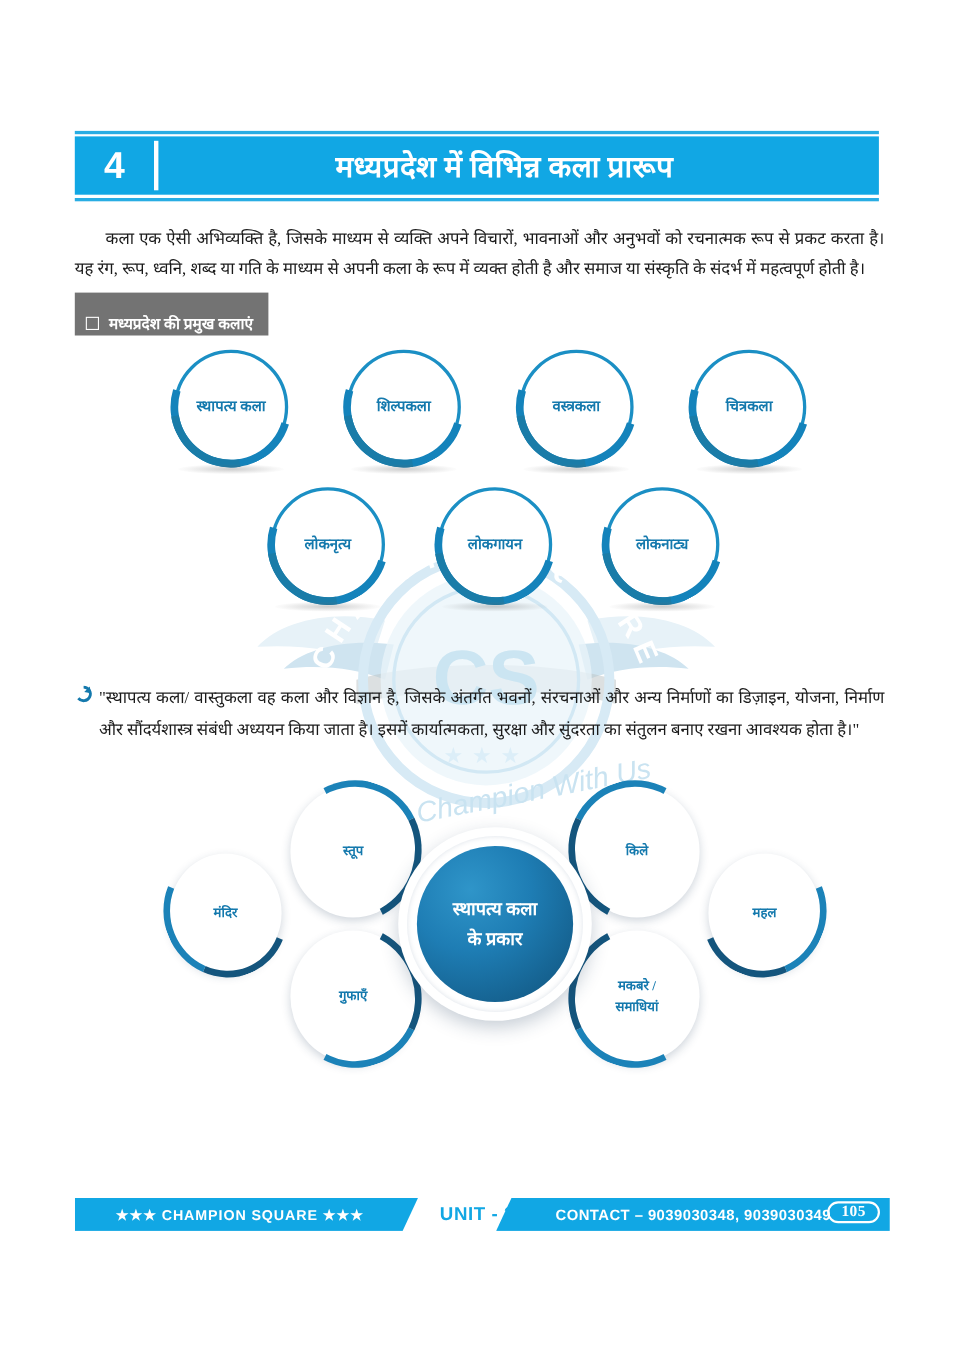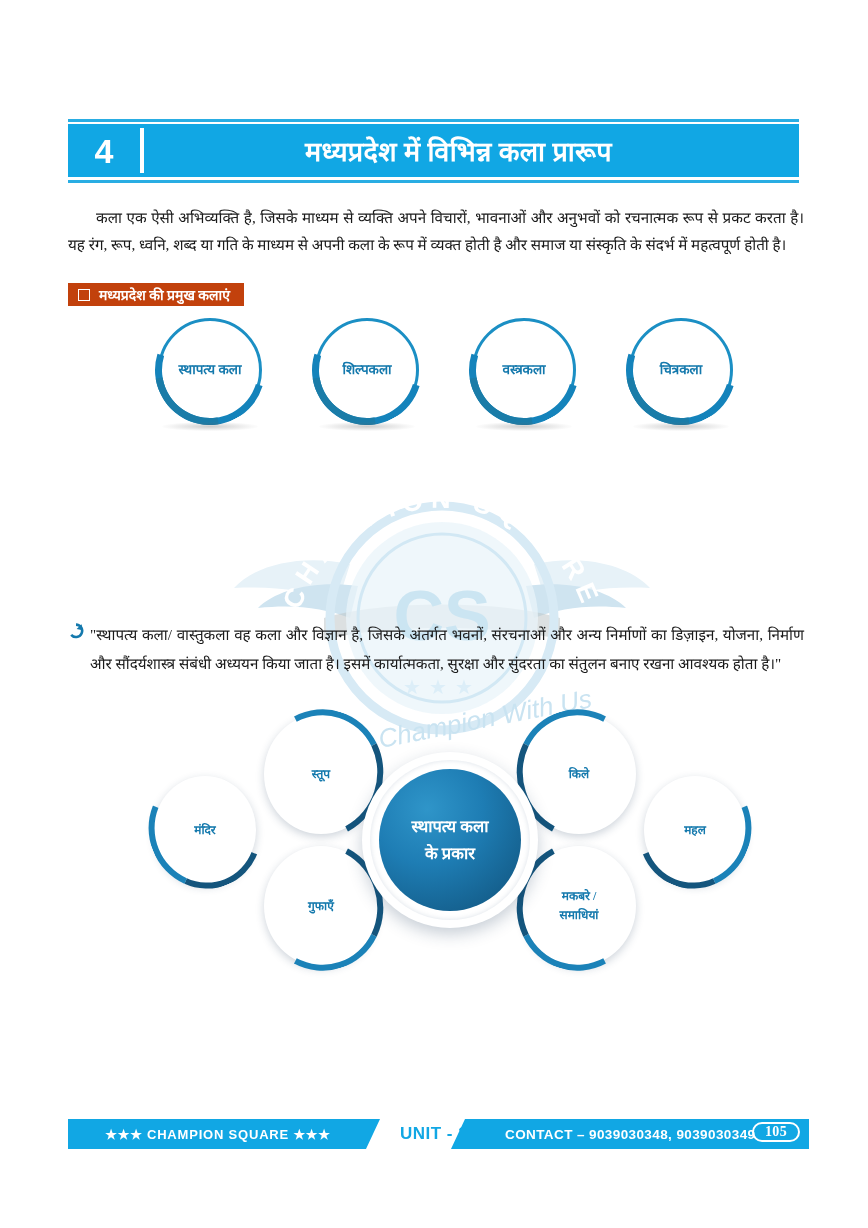--- a/index.html
+++ b/index.html
@@ -94,29 +94,29 @@
     color: #1a1a1a;
     text-align: justify;
     text-indent: 28px;
     z-index: 3;
   }
 
   
   .label-bar {
     position: absolute;
     left: 68px;
-    top: 283px;
+    top: 266px;
     height: 23px;
-    background: #c2410c;
+    background: #737373;
     color: #ffffff;
     font-size: 14px;
     font-weight: bold;
     display: flex;
     align-items: center;
-    padding: 0 14px 0 10px;
+    padding: 16px 14px 0 10px;
     z-index: 3;
   }
   .label-bar .box-glyph {
     display: inline-block;
     width: 10px;
     height: 10px;
     border: 1.6px solid #ffffff;
     margin-right: 9px;
     flex: none;
   }
@@ -310,21 +310,20 @@
     position: absolute;
     top: 0;
     height: 30px;
     background: #11a7e4;
     color: #ffffff;
     display: flex;
     align-items: center;
     justify-content: center;
     font-family: "Liberation Sans", sans-serif;
     font-weight: bold;
-    margin-top: 30px;
   }
   .foot-left {
     left: 0;
     width: 300px;
     font-size: 13px;
     letter-spacing: 0.8px;
     clip-path: polygon(0 0, 100% 0, calc(100% - 14px) 100%, 0 100%);
     padding-right: 12px;
   }
   .foot-unit {
@@ -438,20 +437,43 @@
     </div>
     <div class="art-circle" style="left:489px; top:0;">
       <div class="ring"></div>
       <div class="arc"></div>
       <div class="arc2"></div>
       <div class="cap">चित्रकला</div>
       <div class="shadow"></div>
     </div>
   </div>
 
+  <div class="circle-row" style="left:240px; top:443px; width:420px; height:120px;">
+    <div class="art-circle" style="left:6px; top:0;">
+      <div class="ring"></div>
+      <div class="arc"></div>
+      <div class="arc2"></div>
+      <div class="cap">लोकनृत्य</div>
+      <div class="shadow"></div>
+    </div>
+    <div class="art-circle" style="left:158px; top:0;">
+      <div class="ring"></div>
+      <div class="arc"></div>
+      <div class="arc2"></div>
+      <div class="cap">लोकगायन</div>
+      <div class="shadow"></div>
+    </div>
+    <div class="art-circle" style="left:310px; top:0;">
+      <div class="ring"></div>
+      <div class="arc"></div>
+      <div class="arc2"></div>
+      <div class="cap">लोकनाट्य</div>
+      <div class="shadow"></div>
+    </div>
+  </div>
 
 
   <div class="quote-block">
     <div class="quote-bullet">
       <svg width="16" height="16" viewBox="0 0 16 16">
         <path d="M8 1.6 A6.2 6.2 0 1 1 3.2 11.8" fill="none" stroke="#1479ad" stroke-width="2.6"></path>
         <path d="M13.6 1.2 L14.6 7.2 L8.6 6.0 Z" fill="#1479ad"></path>
       </svg>
     </div>
     <div class="quote-text">"स्थापत्य कला/ वास्तुकला वह कला और विज्ञान है, जिसके अंतर्गत भवनों, संरचनाओं और अन्य निर्माणों का डिज़ाइन, योजना, निर्माण और सौंदर्यशास्त्र संबंधी अध्ययन किया जाता है। इसमें कार्यात्मकता, सुरक्षा और सुंदरता का संतुलन बनाए रखना आवश्यक होता है।"</div>

